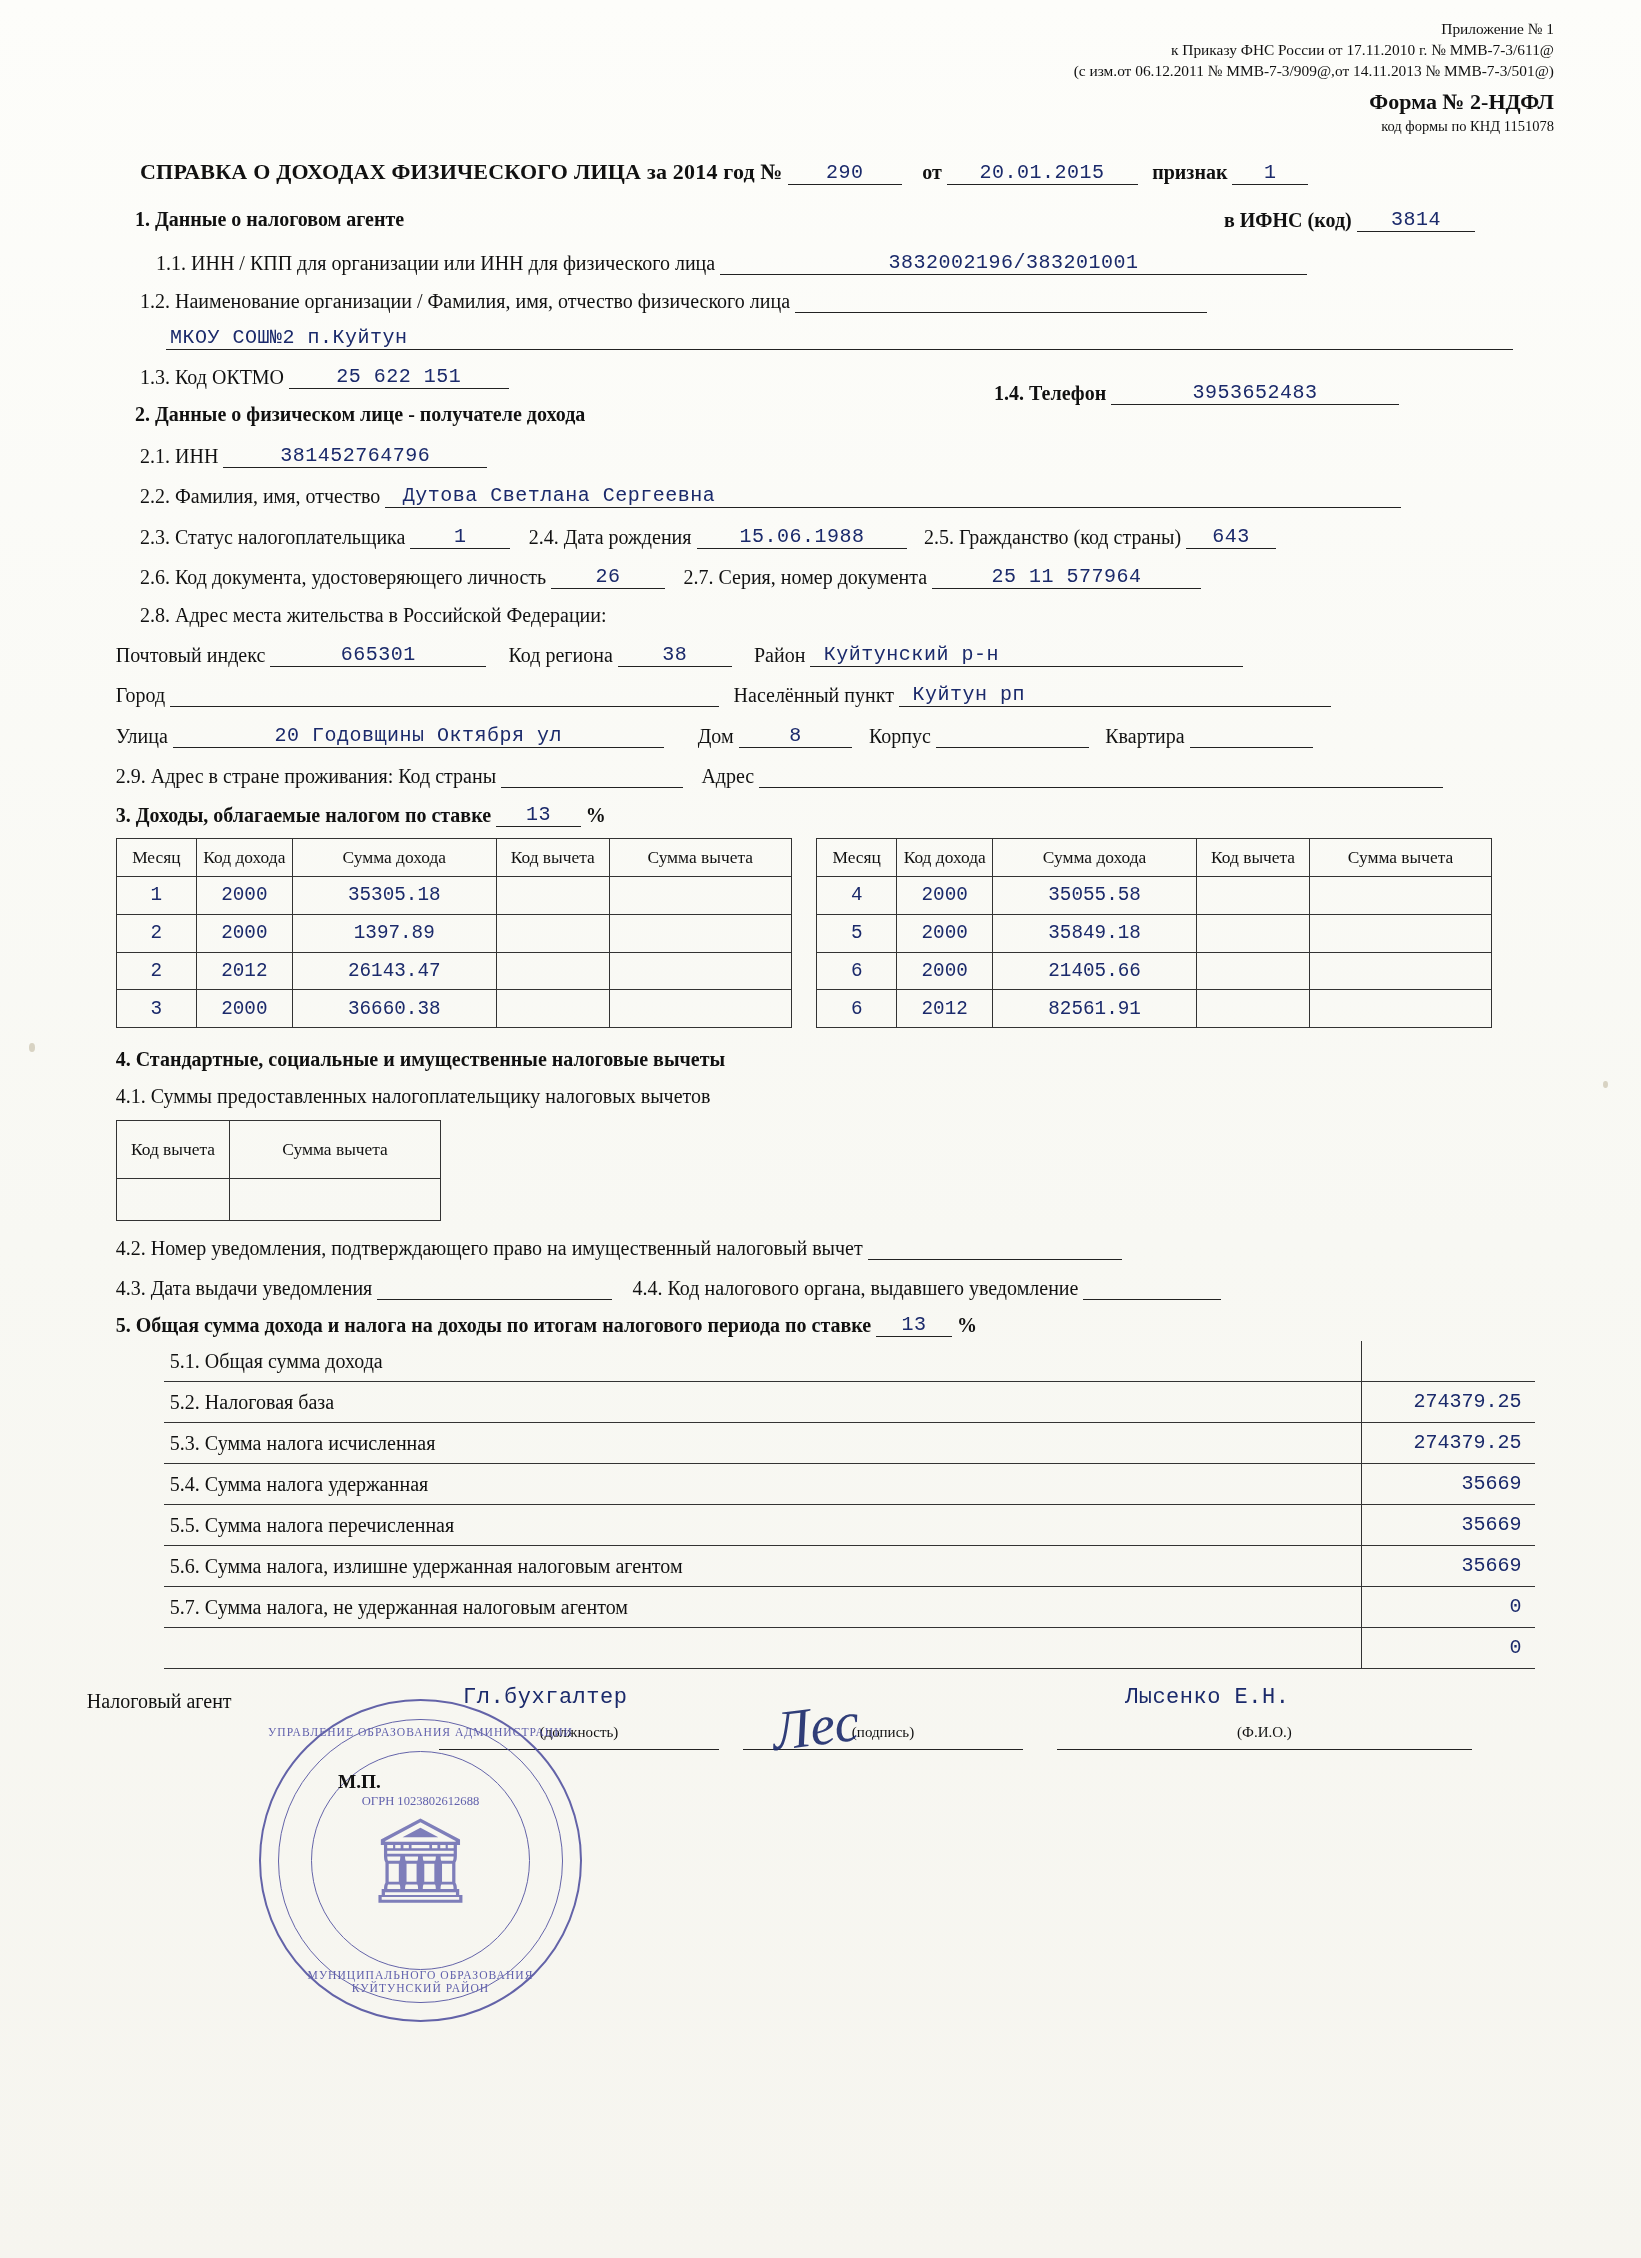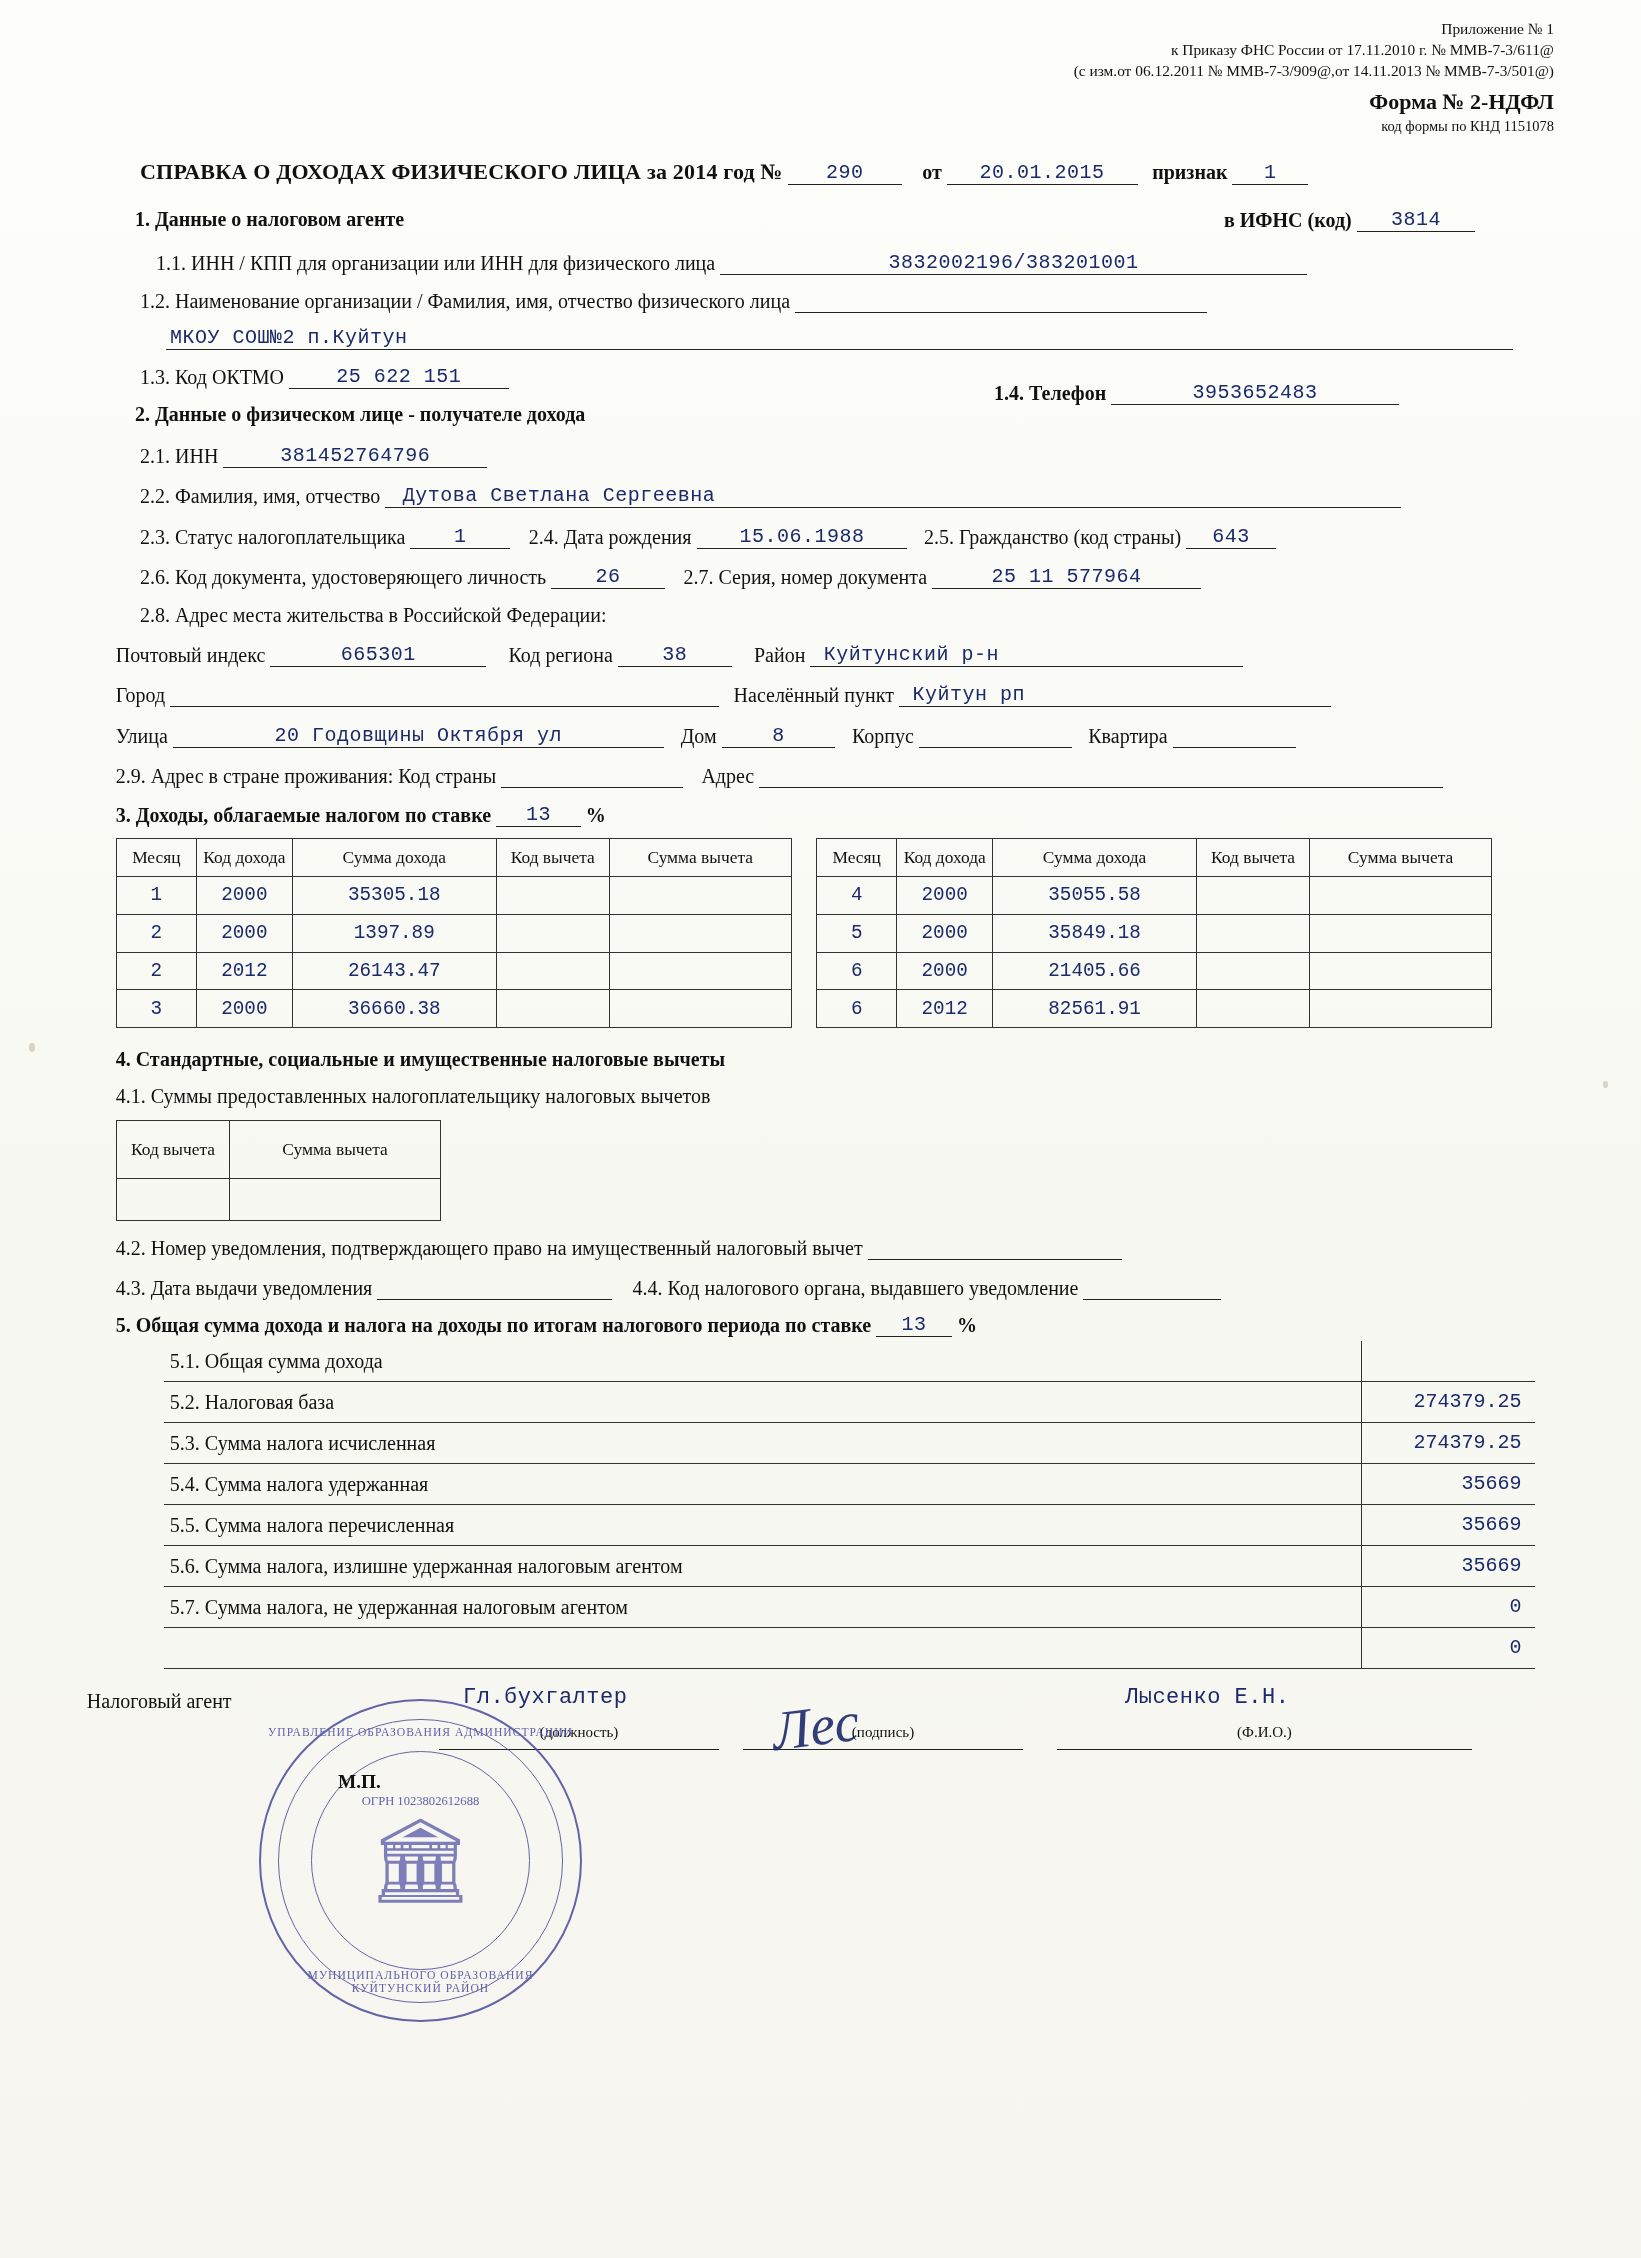--- a/index.html
+++ b/index.html
@@ -229,21 +229,21 @@
     <div class="row" style="left:9.7px;top:664px;">
       <span>Город</span>
       <span class="ul hand" style="width:541px;">&nbsp;</span>
       <span style="margin-left:9.7px;">Населённый пункт</span>
       <span class="ul hand" style="width:415px;text-align:left;padding-left:13.5px;">Куйтун рп</span>
     </div>
 
     <div class="row" style="left:9.7px;top:705px;">
       <span>Улица</span>
       <span class="ul hand" style="width:483px;">20 Годовщины Октября ул</span>
-      <span style="margin-left:12px;">Дом</span>
+      <span style="margin-left:29px;">Дом</span>
       <span class="ul hand" style="width:106px;">8</span>
       <span style="margin-left:11.6px;">Корпус</span>
       <span class="ul hand" style="width:145px;">&nbsp;</span>
       <span style="margin-left:11.6px;">Квартира</span>
       <span class="ul hand" style="width:116px;">&nbsp;</span>
     </div>
 
     <div class="row" style="left:9.7px;top:745px;">
       <span>2.9. Адрес в стране проживания:  Код страны</span>
       <span class="ul hand" style="width:174px;">&nbsp;</span>

